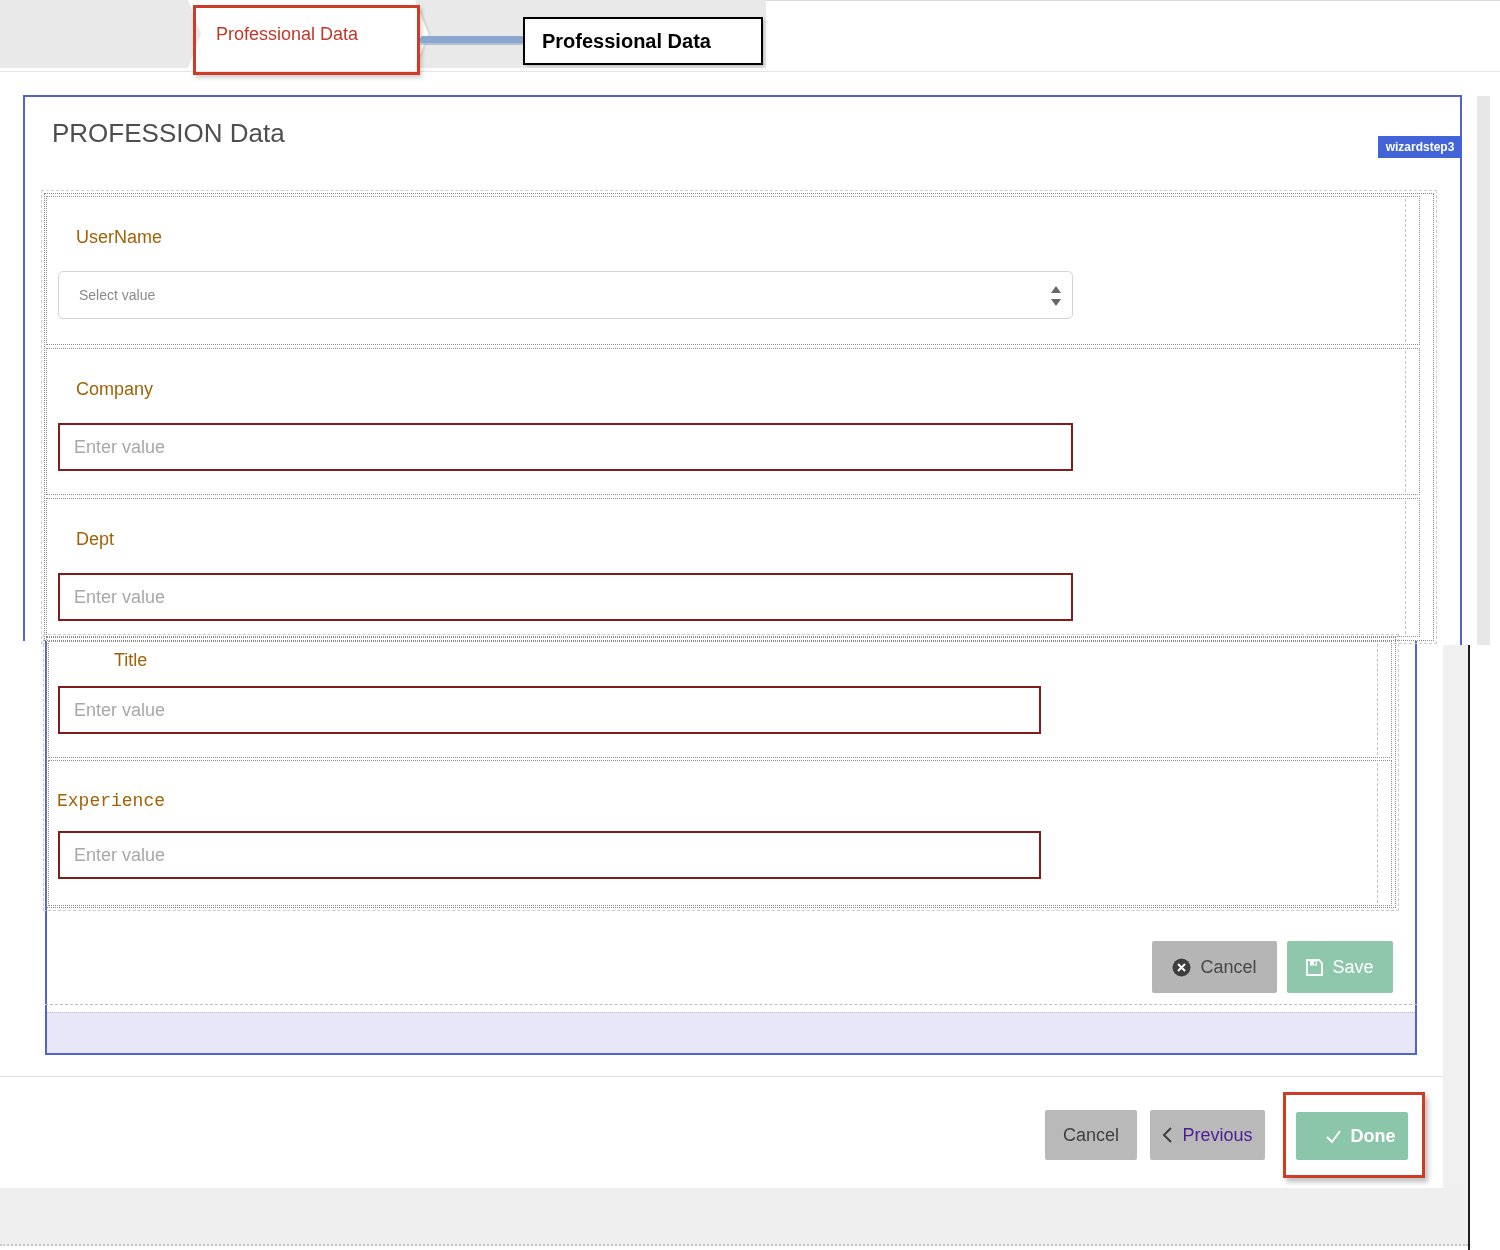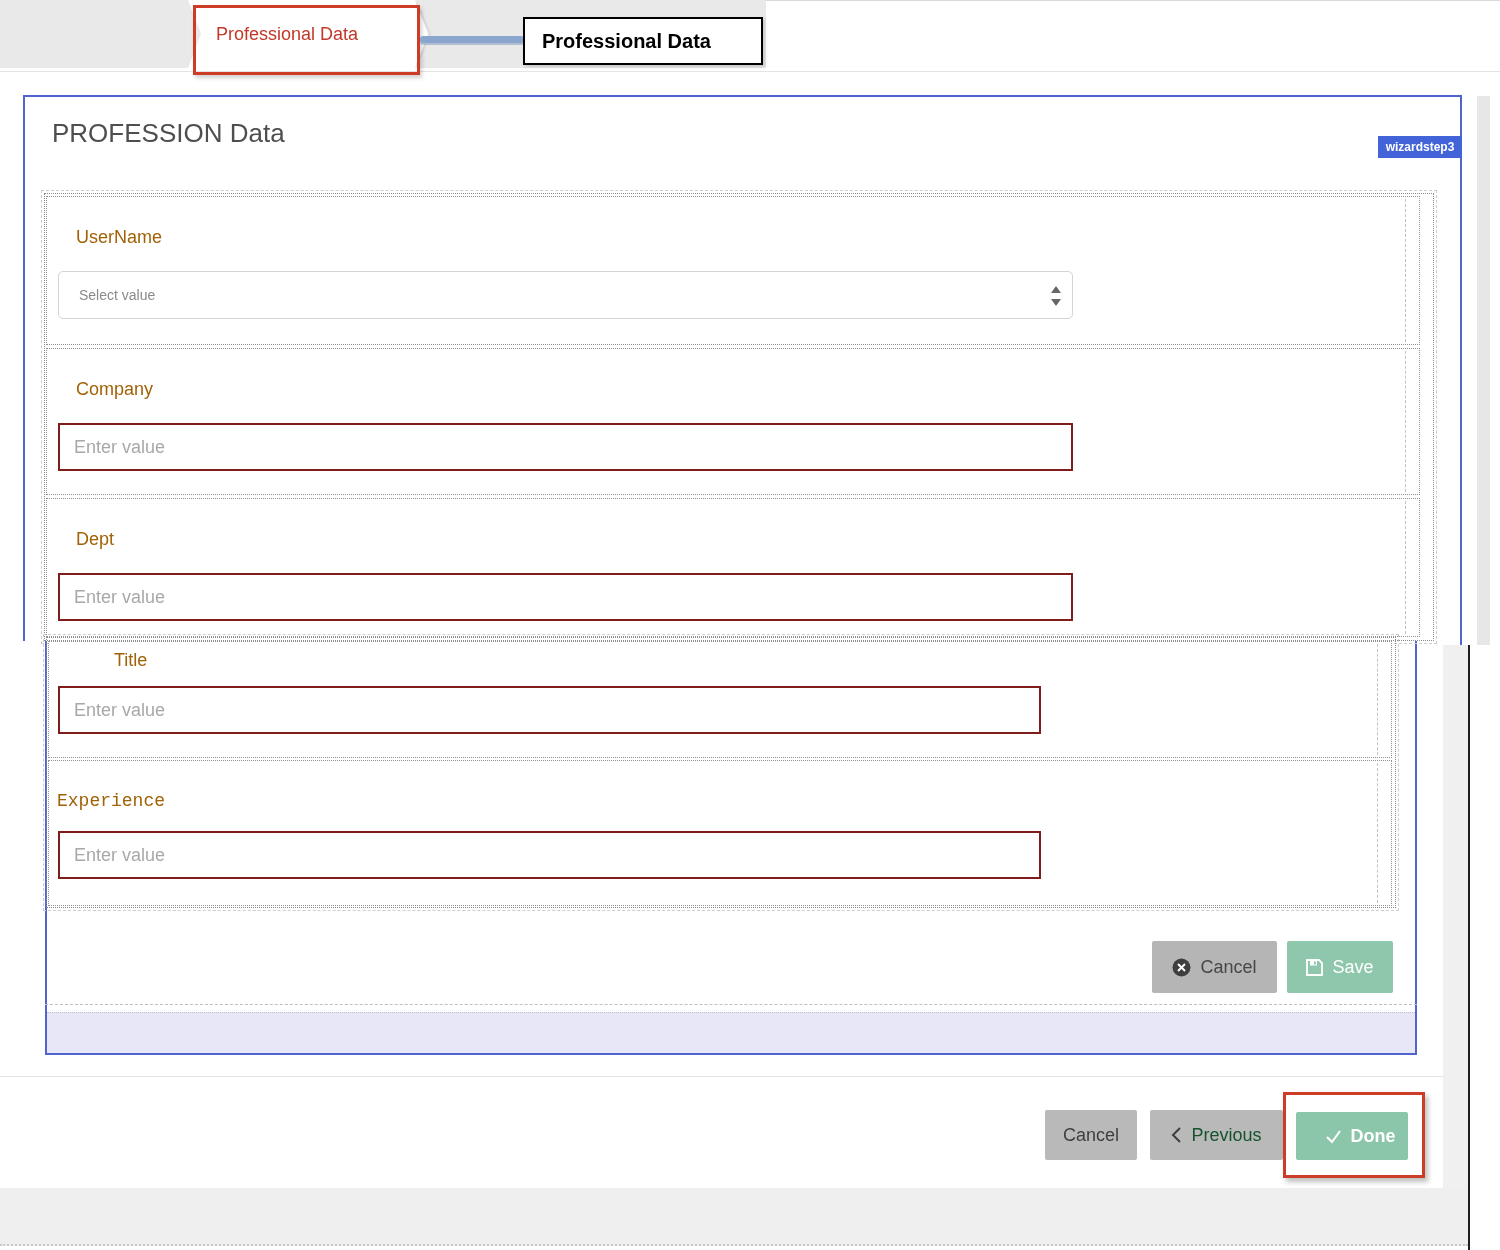--- a/index.html
+++ b/index.html
@@ -66,21 +66,21 @@
   .lavender { position:absolute; left:47px; top:1012px; width:1368px; height:41px; background:#e7e7f7; border-top:1px dotted #bdbdd6; }
 
   
   .scrollband-a { position:absolute; left:1477px; top:96px; width:13px; height:549px; background:#e7e7e7; }
   .scrollband-b { position:absolute; left:1443px; top:645px; width:25px; height:543px; background:#f0f0f0; }
   .black-vline  { position:absolute; left:1468px; top:645px; width:2px; height:605px; background:#1f1f1f; }
 
   
   .footer-line { position:absolute; left:0; top:1076px; width:1444px; height:1px; background:#e3e3e3; }
   .btn-cancel-footer { position:absolute; left:1045px; top:1110px; width:92px; height:50px; background:#b9b9b9; color:#3f3f3f; }
-  .btn-previous { position:absolute; left:1150px; top:1110px; width:133px; height:50px; background:#b9b9b9; color:#14532d; }
+  .btn-previous { position:absolute; left:1150px; top:1110px; width:115px; height:50px; background:#b9b9b9; color:#4c1d95; }
   .btn-done { position:absolute; left:1296px; top:1112px; width:112px; height:48px; background:#8cc6aa; color:#fff; font-weight:600;padding-left:16px; }
   .annot-red-done { position:absolute; left:1283px; top:1092px; width:142px; height:86px; border:3px solid #cd3c27; box-shadow:3px 4px 5px rgba(0,0,0,0.25); }
   .bottom-strip { position:absolute; left:0; top:1188px; width:1468px; height:58px; background:#efefef; border-bottom:2px dotted #c9c9c9; }
 </style>
 </head>
 <body>
 
 <div class="stage">
 
   <div class="topline"></div>

